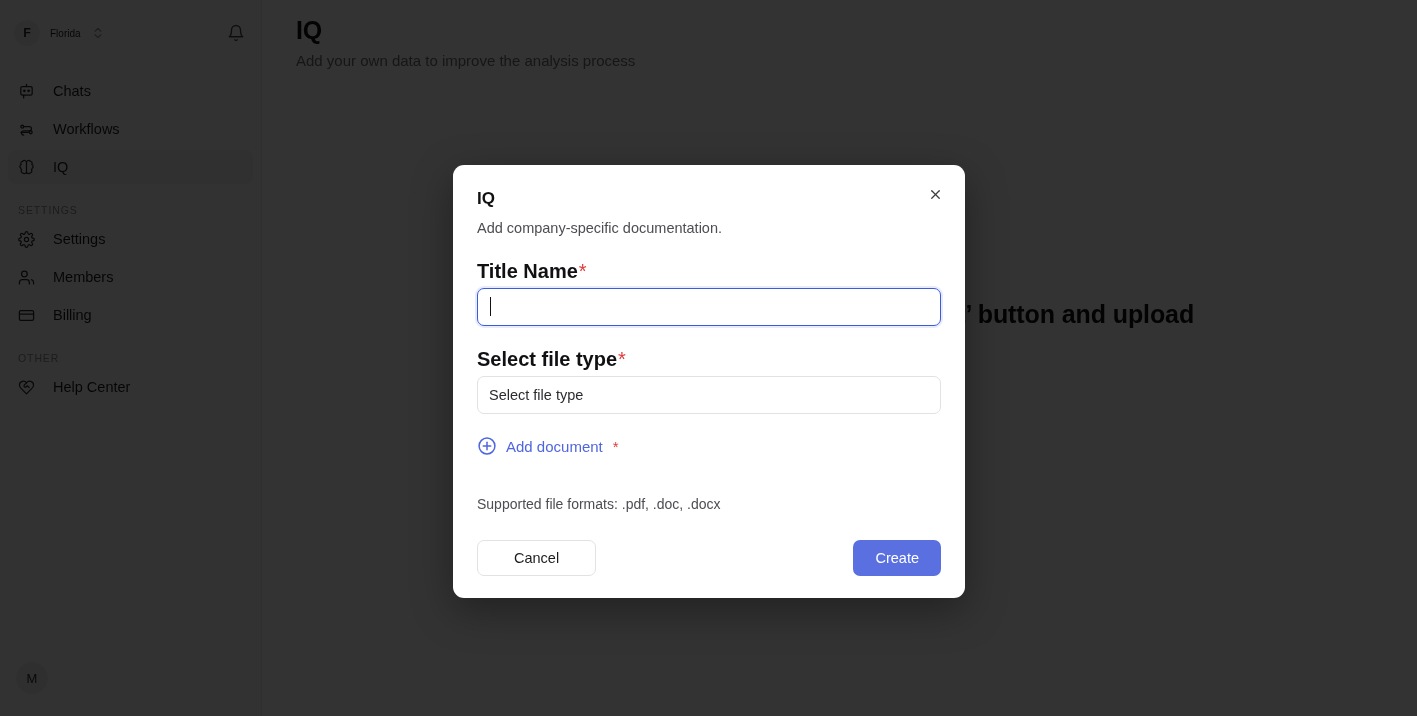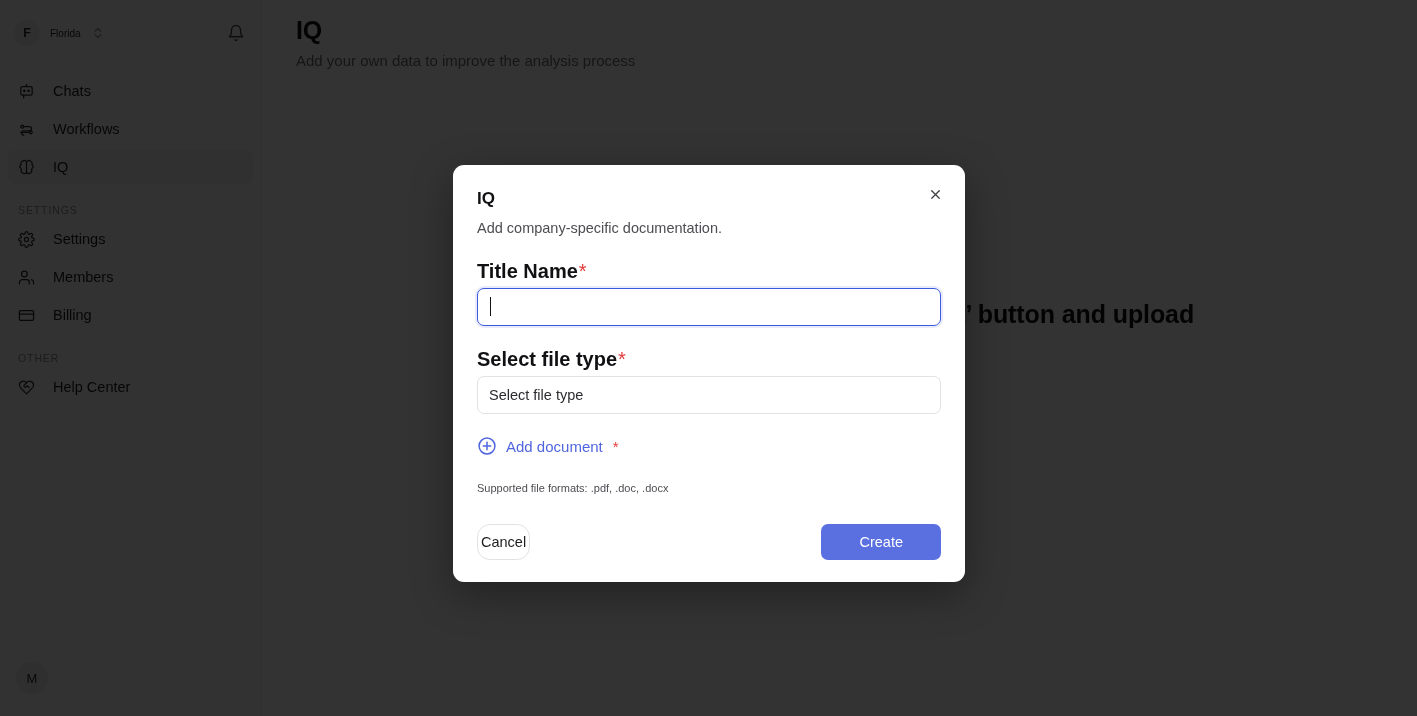--- a/index.html
+++ b/index.html
@@ -261,46 +261,46 @@
     width: fit-content;
   }
   .add-doc .plus-ic { width: 20px; height: 20px; flex: 0 0 20px; }
   .add-doc .txt {
     font-size: 15px;
     color: #5166de;
     font-weight: 400;
   }
 
   .formats {
-    font-size: 11px;
+    font-size: 14px;
     color: #4d4d53;
-    margin-top: 23px;
+    margin-top: 39px;
     line-height: 19px;
   }
 
   .modal-footer {
     display: flex;
     align-items: center;
     justify-content: space-between;
     margin-top: 26px;
   }
   .btn-cancel {
     height: 36px;
-    padding: 0 3px;
-    border-radius: 13px;
+    padding: 0 36px;
+    border-radius: 7px;
     border: 1px solid #e2e2e5;
     background: #ffffff;
     color: #1d1d1f;
     font-size: 14.5px;
     cursor: pointer;
     font-family: "Liberation Sans", sans-serif;
   }
   .btn-create {
     height: 36px;
-    padding: 0 38px;
+    padding: 0 22px;
     border-radius: 7px;
     border: none;
     background: #5a6fe0;
     color: #ffffff;
     font-size: 14.5px;
     font-weight: 500;
     cursor: pointer;
     font-family: "Liberation Sans", sans-serif;
   }
 </style>

